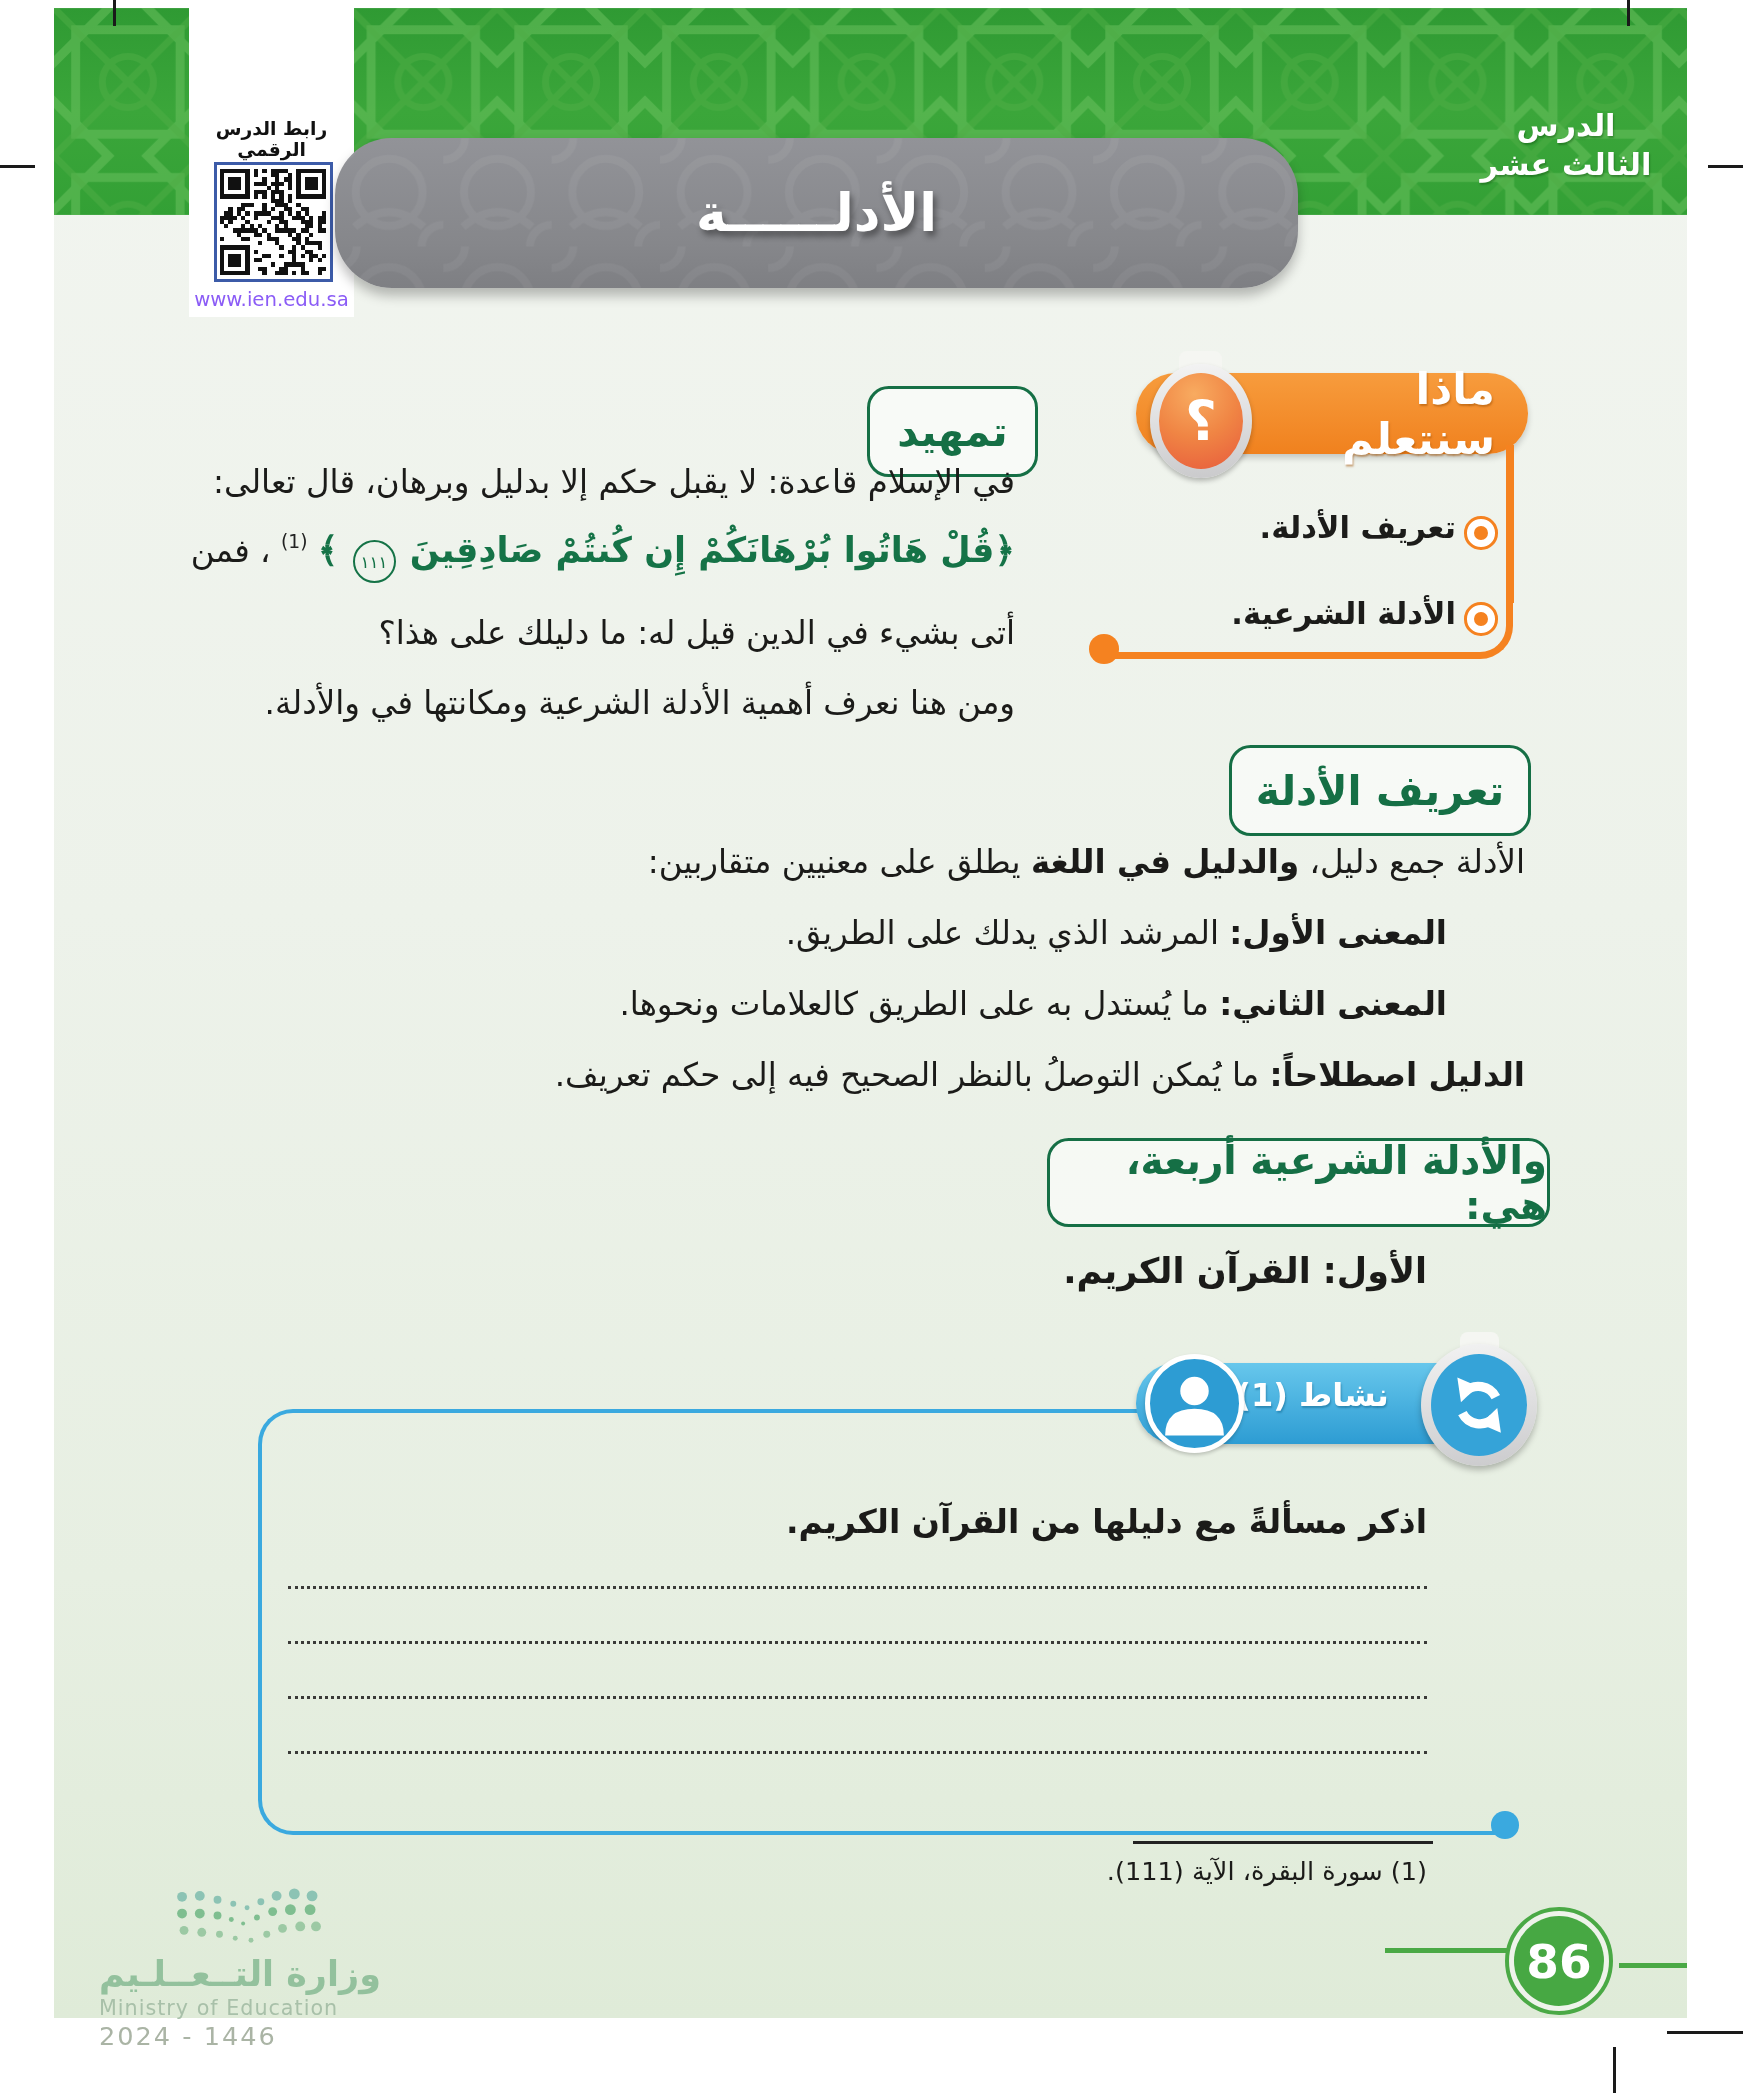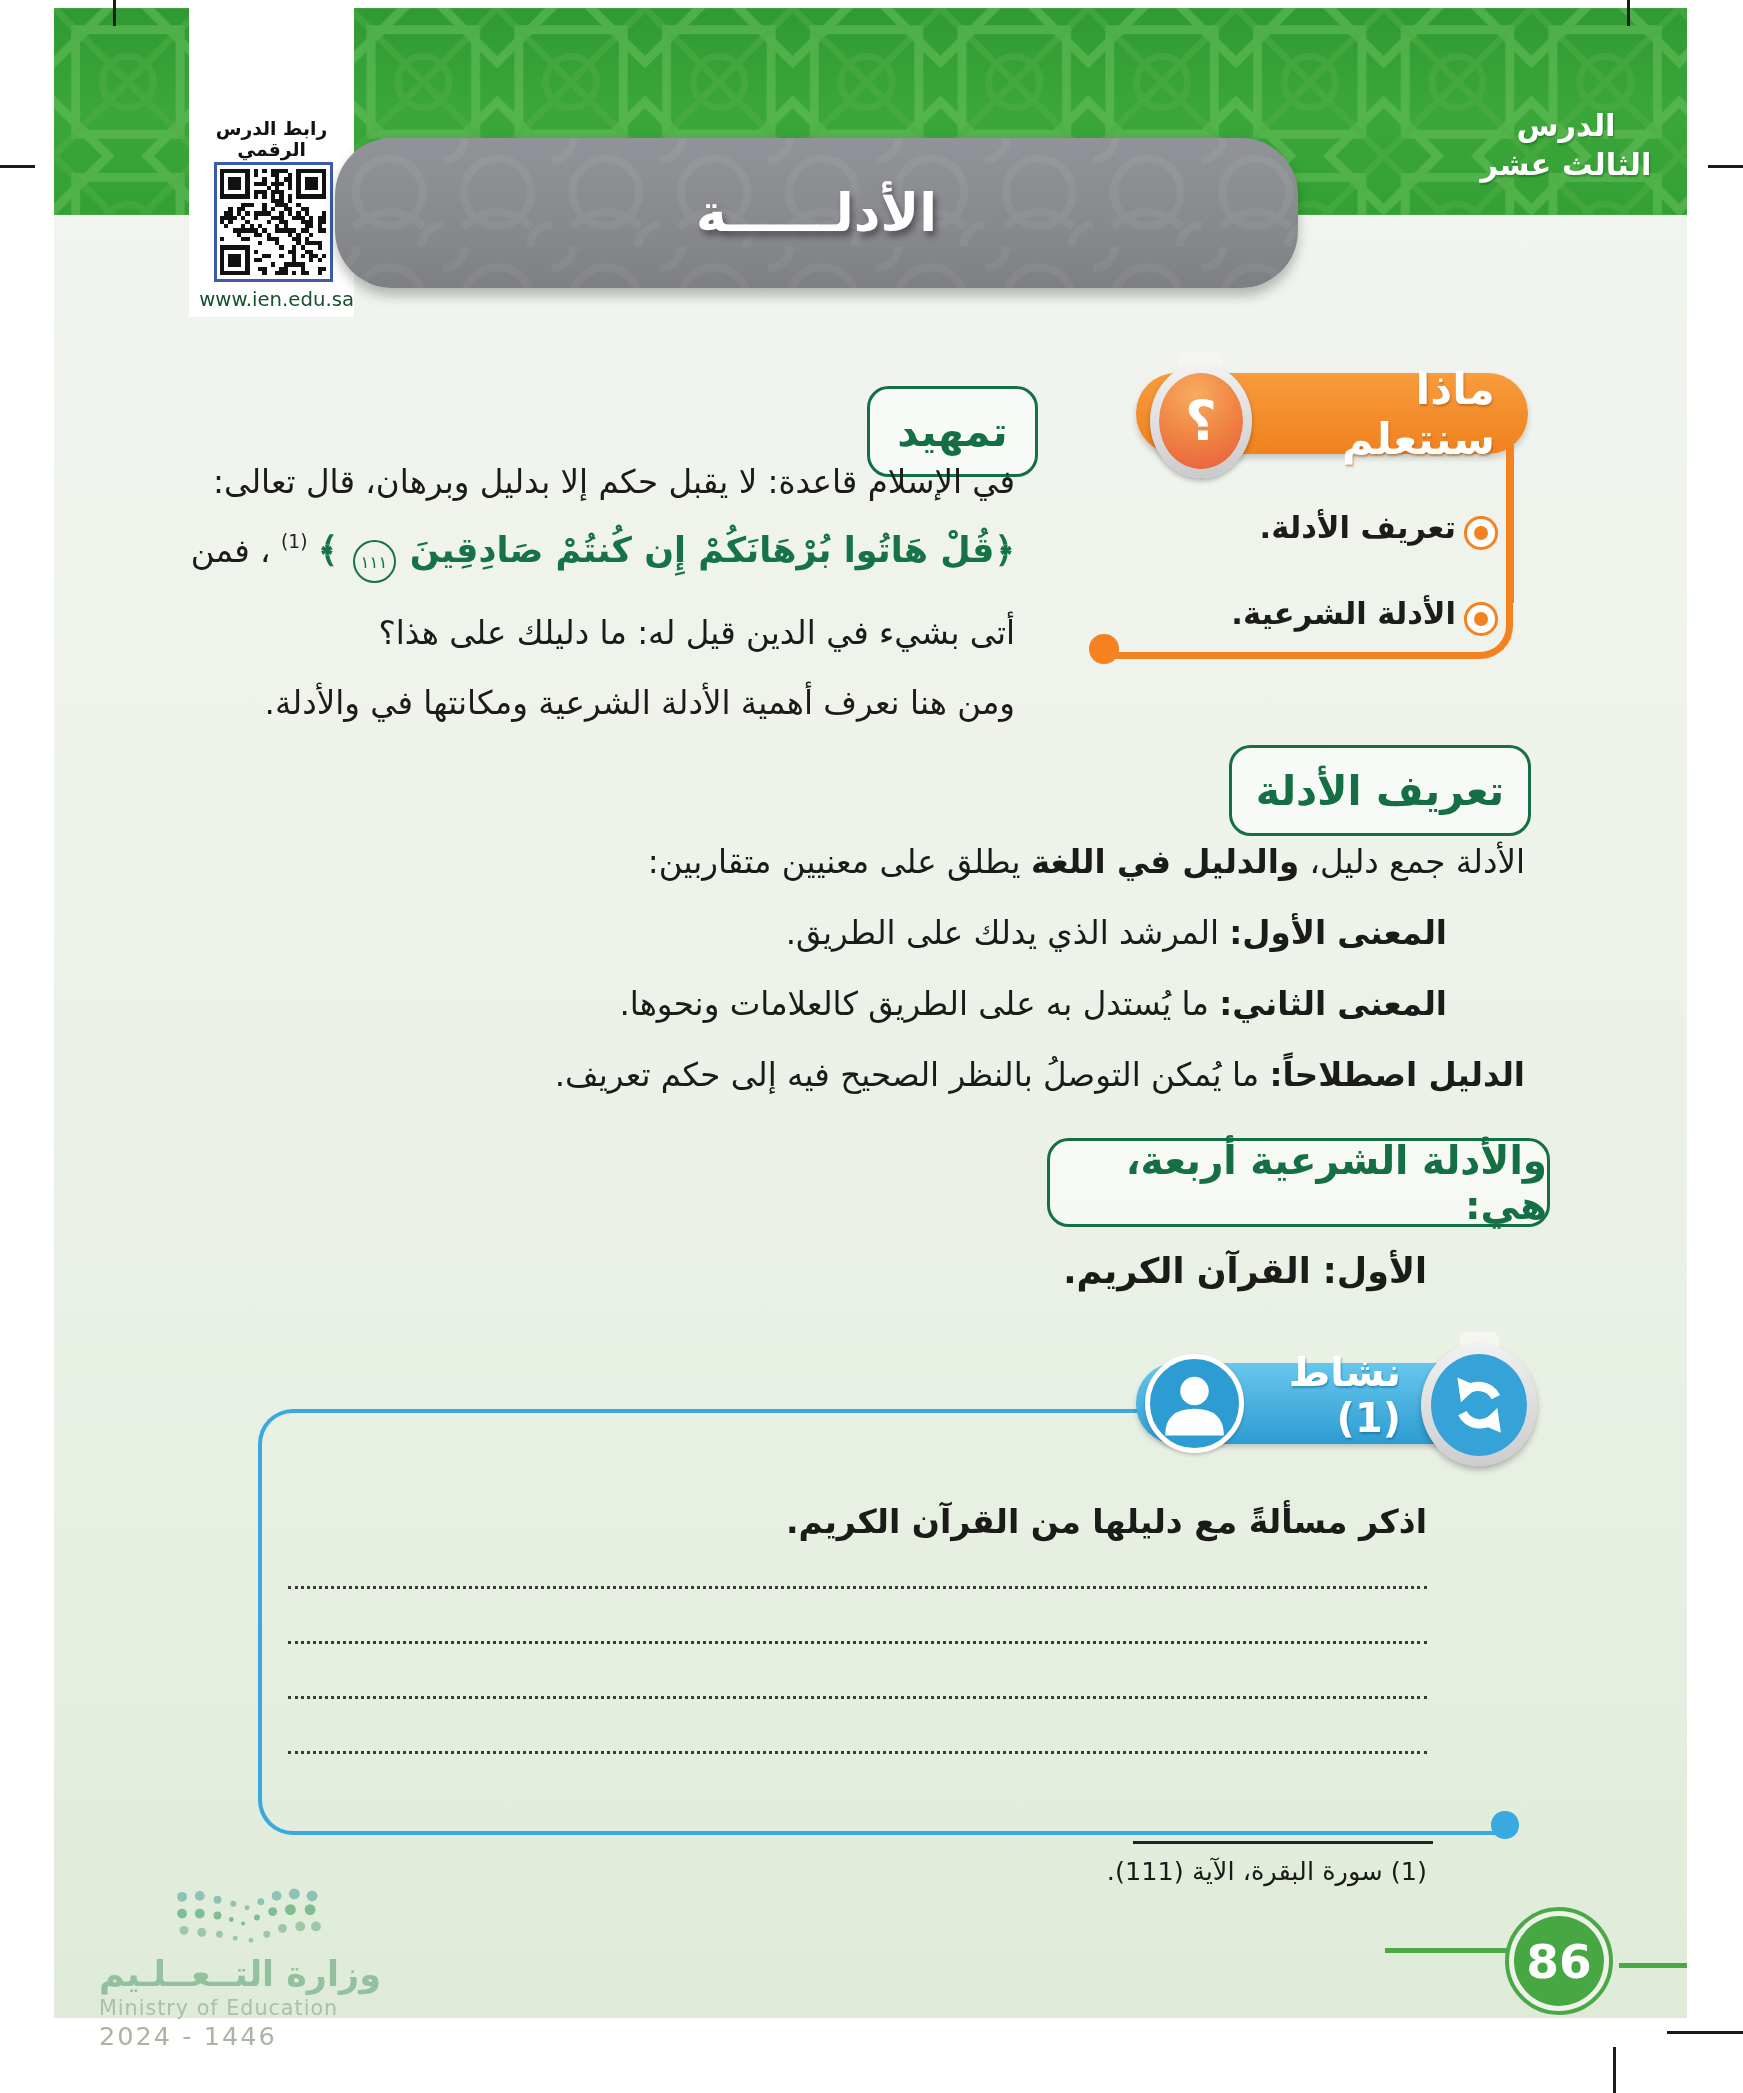--- a/index.html
+++ b/index.html
@@ -12,21 +12,21 @@
      background:linear-gradient(180deg,#f2f5f0 0%,#edf2ea 45%,#e7efe2 78%,#dfeBD8 100%);
      background:linear-gradient(180deg,#f2f5f0 0%,#edf2ea 45%,#e7efe2 78%,#dfebd8 100%);}
   
   #green-band{left:54px;top:7.9px;width:1633px;height:207px;overflow:hidden;}
   #green-band svg{display:block;width:100%;height:100%;}
   
   #qr-strip{left:189px;top:7.9px;width:165px;height:309px;background:#ffffff;text-align:center;}
   #qr-caption{left:0;top:110px;width:165px;text-align:center;font-size:18.7px;font-weight:bold;color:#111;direction:rtl;}
   #qr-frame{left:24.6px;top:154px;width:106px;height:106px;border:3.9px solid #3c5ba8;background:#fff;padding:3.9px;}
   #qr-frame svg{display:block;width:100%;height:100%;}
-  #qr-url{left:0;top:280px;width:165px;text-align:right;font-size:19.7px;color:#14532d;}
+  #qr-url{left:0;top:280px;width:165px;text-align:center;font-size:19.7px;color:#8b5cf6;}
   
   #banner{left:335px;top:138px;width:963px;height:150px;border-radius:57px;
      background:linear-gradient(180deg,#929398 0%,#86878b 70%,#7e7f83 100%);
      box-shadow:0 7.9px 11.8px rgba(0,0,0,.25);overflow:hidden;}
   #banner svg{position:absolute;left:0;top:0;width:100%;height:100%;}
   #banner-title{position:absolute;left:0;top:0;width:100%;height:100%;display:flex;align-items:center;justify-content:center;
      color:#fff;font-size:52px;font-weight:bold;direction:rtl;text-shadow:3px 4.9px 5.9px rgba(0,0,0,.4);}
   
   #circle13{left:1307px;top:129px;width:152px;height:152px;border-radius:50%;
      background:radial-gradient(circle at 38% 30%,#96979a,#7c7d80);
@@ -69,21 +69,21 @@
   .ref-mark{font-size:18.7px;color:#222;vertical-align:13.8px;font-weight:normal;}
   .blabel{font-weight:bold;}
   
   #activity-box{left:258px;top:1409px;width:1249px;height:418px;
      border-top:4.9px solid #3aa9df;border-left:4.9px solid #3aa9df;border-bottom:4.9px solid #3aa9df;
      border-top-left-radius:35px;border-bottom-left-radius:35px;}
   #activity-dot{left:1491px;top:1811px;width:27.6px;height:27.6px;border-radius:50%;background:#3aa9df;}
   #activity-pill{left:1136px;top:1363px;width:374px;height:81px;border-radius:40px;
      background:linear-gradient(180deg,#67c7ec,#2d9cd3);box-shadow:0 3px 4.9px rgba(0,0,0,.18);}
   #activity-label{left:1224px;top:1363px;width:177px;height:64px;display:flex;align-items:center;justify-content:center;
-     color:#fff;font-size:40px;font-weight:bold;direction:rtl;text-shadow:1px 2px 2px rgba(0,80,120,.4);}
+     color:#fff;font-size:32px;font-weight:bold;direction:rtl;text-shadow:1px 2px 2px rgba(0,80,120,.4);}
   #avatar-circle{left:1145px;top:1354px;width:99px;height:99px;border-radius:50%;background:#2d9cd3;
      border:5.9px solid #fff;box-sizing:border-box;box-shadow:0 2px 3.9px rgba(0,0,0,.2);}
   #avatar-circle svg{display:block;width:100%;height:100%;}
   #refresh-tab{left:1460px;top:1332px;width:39px;height:35px;background:#f5f6f2;border-radius:7.9px;}
   #refresh-outer{left:1421px;top:1344px;width:116px;height:122px;border-radius:50%;
      background:linear-gradient(175deg,#f2f2f2,#cbcbcd);box-shadow:0 3.9px 5.9px rgba(0,0,0,.25);}
   #refresh-inner{position:absolute;left:9.9px;top:9.9px;right:9.9px;bottom:9.9px;border-radius:50%;background:#35a3d8;}
   #refresh-inner svg{display:block;width:100%;height:100%;padding:11.8px;box-sizing:border-box;}
   #activity-prompt{right:317px;top:1502px;font-size:33px;font-weight:bold;color:#1b1b19;direction:rtl;}
   .dotted-line{left:288px;width:1139px;height:0;border-bottom:3.9px dotted #3a3a38;}

